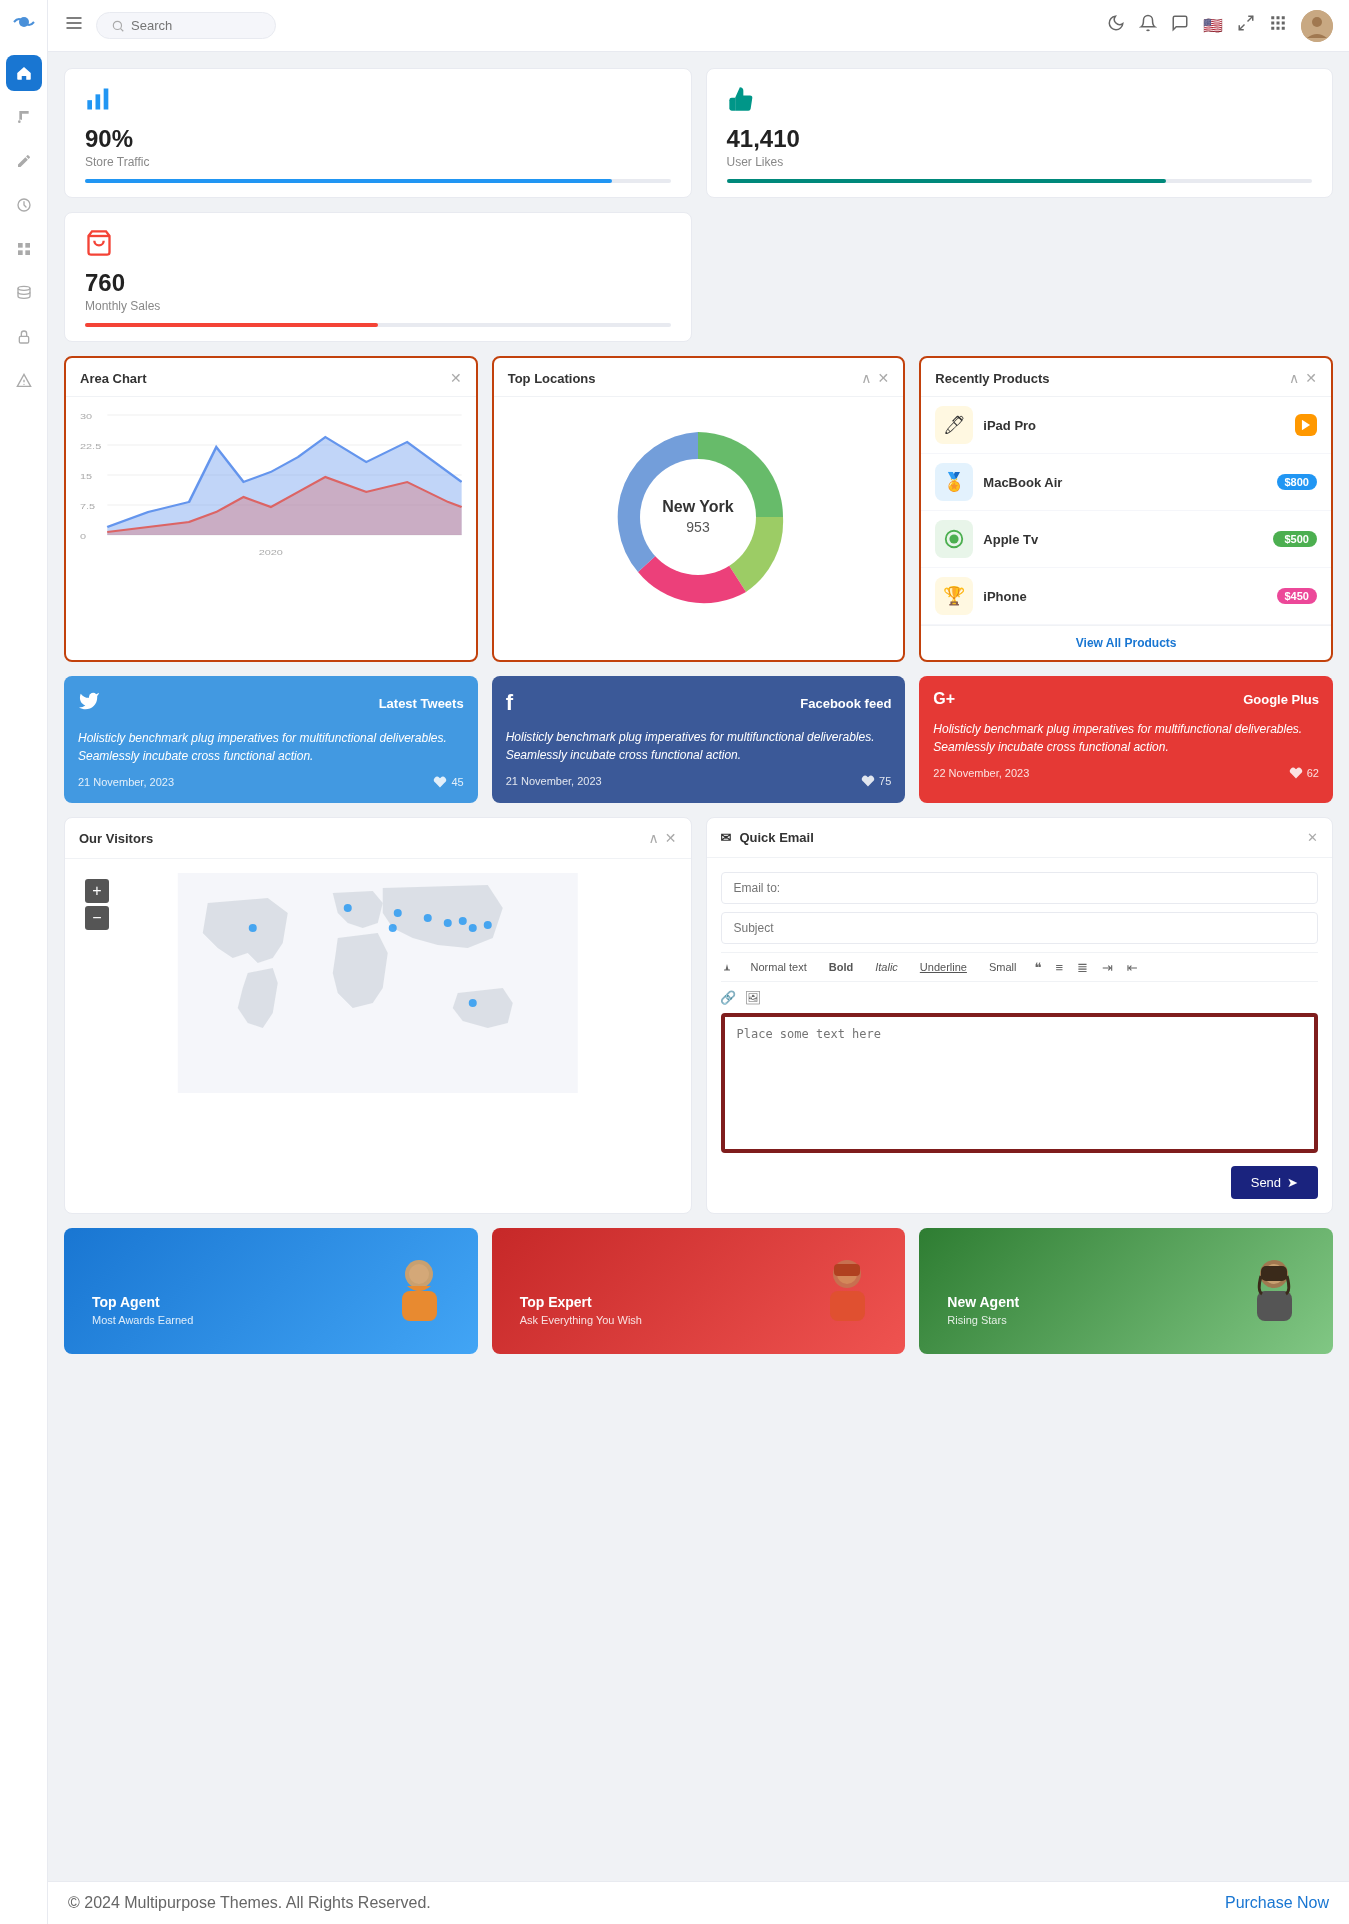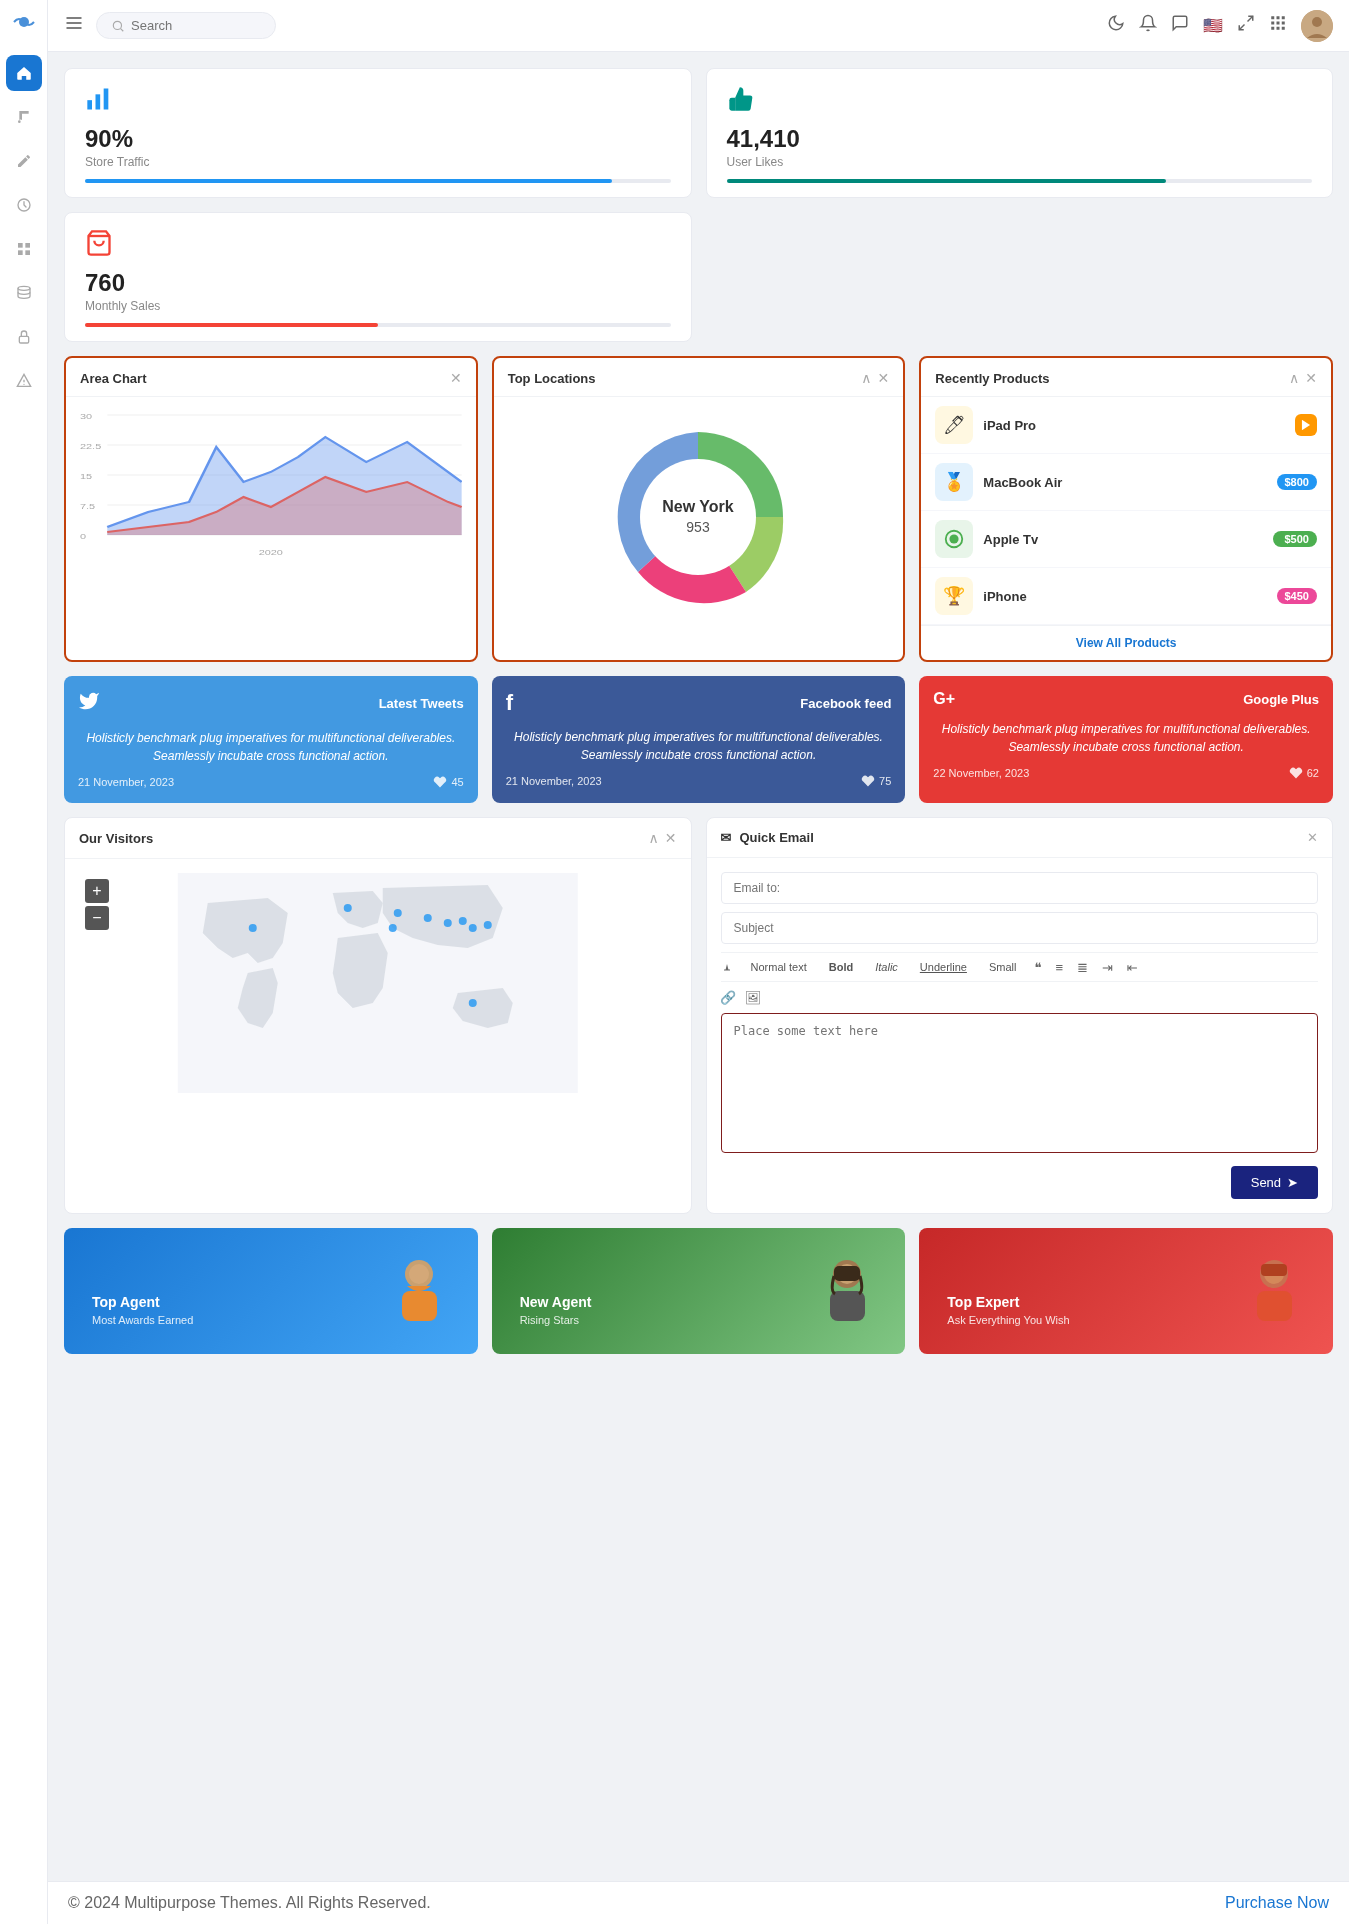--- a/index.html
+++ b/index.html
@@ -51,21 +51,21 @@
     
     
     .product-item { display: flex; align-items: center; padding: 9px 14px; gap: 10px; border-bottom: 1px solid #f5f6fa; }
     .product-item:last-child { border-bottom: none; }
     .product-icon { width: 38px; height: 38px; border-radius: 8px; display: flex; align-items: center; justify-content: center; font-size: 18px; }
     .product-name { flex: 1; font-size: 13px; font-weight: 600; color: #333; }
     .product-price { font-size: 11px; padding: 2px 8px; border-radius: 10px; color: #fff; font-weight: 600; }
     .view-all { text-align: center; padding: 10px; color: #1976d2; font-size: 12px; font-weight: 600; cursor: pointer; border-top: 1px solid #f0f2f5; }
     
     
-    .social-row { display: grid; grid-template-columns: 1fr 1fr 1fr; gap: 14px; margin-bottom: 14px; text-align: center; }
+    .social-row { display: grid; grid-template-columns: 1fr 1fr 1fr; gap: 14px; margin-bottom: 14px; }
     .social-card { border-radius: 8px; padding: 14px; color: #fff; }
     .social-card.twitter { background: #4299e1; }
     .social-card.facebook { background: #3b5998; }
     .social-card.google { background: #e53935; }
     .social-header { display: flex; align-items: center; justify-content: space-between; margin-bottom: 12px; font-size: 13px; font-weight: 600; }
     .social-icon { font-size: 20px; }
     .social-text { font-size: 12px; font-style: italic; line-height: 1.5; margin-bottom: 10px; }
     .social-footer { display: flex; align-items: center; justify-content: space-between; font-size: 11px; opacity: 0.85; }
     .social-likes { display: flex; align-items: center; gap: 4px; }
     
@@ -85,21 +85,21 @@
     .email-widget { background: #fff; border-radius: 8px; border: 1px solid #e8eaf0; overflow: hidden; }
     .email-header { display: flex; align-items: center; justify-content: space-between; padding: 12px 14px; border-bottom: 1px solid #f0f2f5; }
     .email-header-left { display: flex; align-items: center; gap: 8px; font-size: 13px; font-weight: 600; }
     .email-body { padding: 14px; }
     .email-field { border: 1px solid #e8eaf0; border-radius: 4px; padding: 8px 12px; width: 100%; font-size: 12px; color: #aaa; margin-bottom: 8px; outline: none; }
     .email-toolbar { display: flex; align-items: center; gap: 14px; padding: 6px 0; border-top: 1px solid #f0f2f5; border-bottom: 1px solid #f0f2f5; margin-bottom: 8px; flex-wrap: wrap; }
     .email-tool { font-size: 11px; color: #555; cursor: pointer; padding: 2px 4px; border-radius: 3px; }
     .email-tool.bold { font-weight: 700; }
     .email-tool.italic { font-style: italic; }
     .email-tool-icon { font-size: 13px; color: #666; cursor: pointer; }
-    .email-textarea { width: 100%; border: 1px solid #7f1d1d; border-radius: 4px; padding: 10px 12px; font-size: 12px; color: #aaa; min-height: 140px; resize: none; outline: none; }
+    .email-textarea { width: 100%; border: 4px solid #7f1d1d; border-radius: 4px; padding: 10px 12px; font-size: 12px; color: #aaa; min-height: 140px; resize: none; outline: none; }
     .email-icon-row { display: flex; gap: 8px; margin-bottom: 8px; }
     .email-send-row { display: flex; justify-content: flex-end; margin-top: 10px; }
     .send-btn { background: #1a237e; color: #fff; border: none; border-radius: 4px; padding: 9px 20px; font-size: 13px; cursor: pointer; display: flex; align-items: center; gap: 6px; }
     
     
     .agent-row { display: grid; grid-template-columns: 1fr 1fr 1fr; gap: 14px; margin-bottom: 14px; }
     .agent-card { border-radius: 8px; padding: 28px; color: #fff; display: flex; align-items: flex-end; justify-content: space-between; min-height: 90px; position: relative; overflow: hidden; }
     .agent-card.blue { background: linear-gradient(135deg, #1976d2, #42a5f5); }
     .agent-card.green { background: linear-gradient(135deg, #2e7d32, #81c784); }
     .agent-card.red { background: linear-gradient(135deg, #c62828, #ef5350); }
@@ -556,51 +556,51 @@
           <div class="agent-avatar">
             <svg width="55" height="70" viewBox="0 0 55 70">
                 <circle cx="27" cy="18" r="14" fill="#c8a070"></circle>
                 <rect x="10" y="35" width="35" height="30" rx="8" fill="#e88a30"></rect>
                 <circle cx="27" cy="18" r="10" fill="#d4a878"></circle>
                 <path d="M15 30 Q27 40 39 30" fill="#e88a30"></path>
               </svg>
           </div>
         </div>
 
+        <div class="agent-card red">
+          <div class="agent-info">
+            <div class="agent-title">Top Expert</div>
+            <div class="agent-sub">Ask Everything You Wish</div>
+          </div>
+          <div class="agent-avatar">
+            <svg width="55" height="70" viewBox="0 0 55 70">
+                <circle cx="27" cy="18" r="14" fill="#c87050"></circle>
+                <rect x="10" y="35" width="35" height="30" rx="8" fill="#e05030"></rect>
+                <circle cx="27" cy="18" r="10" fill="#d4885a"></circle>
+                <rect x="14" y="8" width="26" height="12" rx="4" fill="#b04020"></rect>
+              </svg>
+          </div>
+        </div>
+
         <div class="agent-card green">
           <div class="agent-info">
             <div class="agent-title">New Agent</div>
             <div class="agent-sub">Rising Stars</div>
           </div>
           <div class="agent-avatar">
             <svg width="55" height="70" viewBox="0 0 55 70">
                 <circle cx="27" cy="18" r="14" fill="#a07850"></circle>
                 <rect x="10" y="35" width="35" height="30" rx="8" fill="#555"></rect>
                 <circle cx="27" cy="18" r="10" fill="#c8a070"></circle>
                 <rect x="14" y="10" width="26" height="15" rx="5" fill="#3a2a1a"></rect>
                 <path d="M14 20 Q10 35 15 38" stroke="#3a2a1a" stroke-width="3" fill="none"></path>
                 <path d="M40 20 Q44 35 39 38" stroke="#3a2a1a" stroke-width="3" fill="none"></path>
               </svg>
           </div>
         </div>
-
-        <div class="agent-card red">
-          <div class="agent-info">
-            <div class="agent-title">Top Expert</div>
-            <div class="agent-sub">Ask Everything You Wish</div>
-          </div>
-          <div class="agent-avatar">
-            <svg width="55" height="70" viewBox="0 0 55 70">
-                <circle cx="27" cy="18" r="14" fill="#c87050"></circle>
-                <rect x="10" y="35" width="35" height="30" rx="8" fill="#e05030"></rect>
-                <circle cx="27" cy="18" r="10" fill="#d4885a"></circle>
-                <rect x="14" y="8" width="26" height="12" rx="4" fill="#b04020"></rect>
-              </svg>
-          </div>
-        </div>
       </div>
     </div>
 
     <div class="footer">
       <span>© 2024 Multipurpose Themes. All Rights Reserved.</span>
       <a class="footer-link">Purchase Now</a>
     </div>
   </div>
 </div>
 

